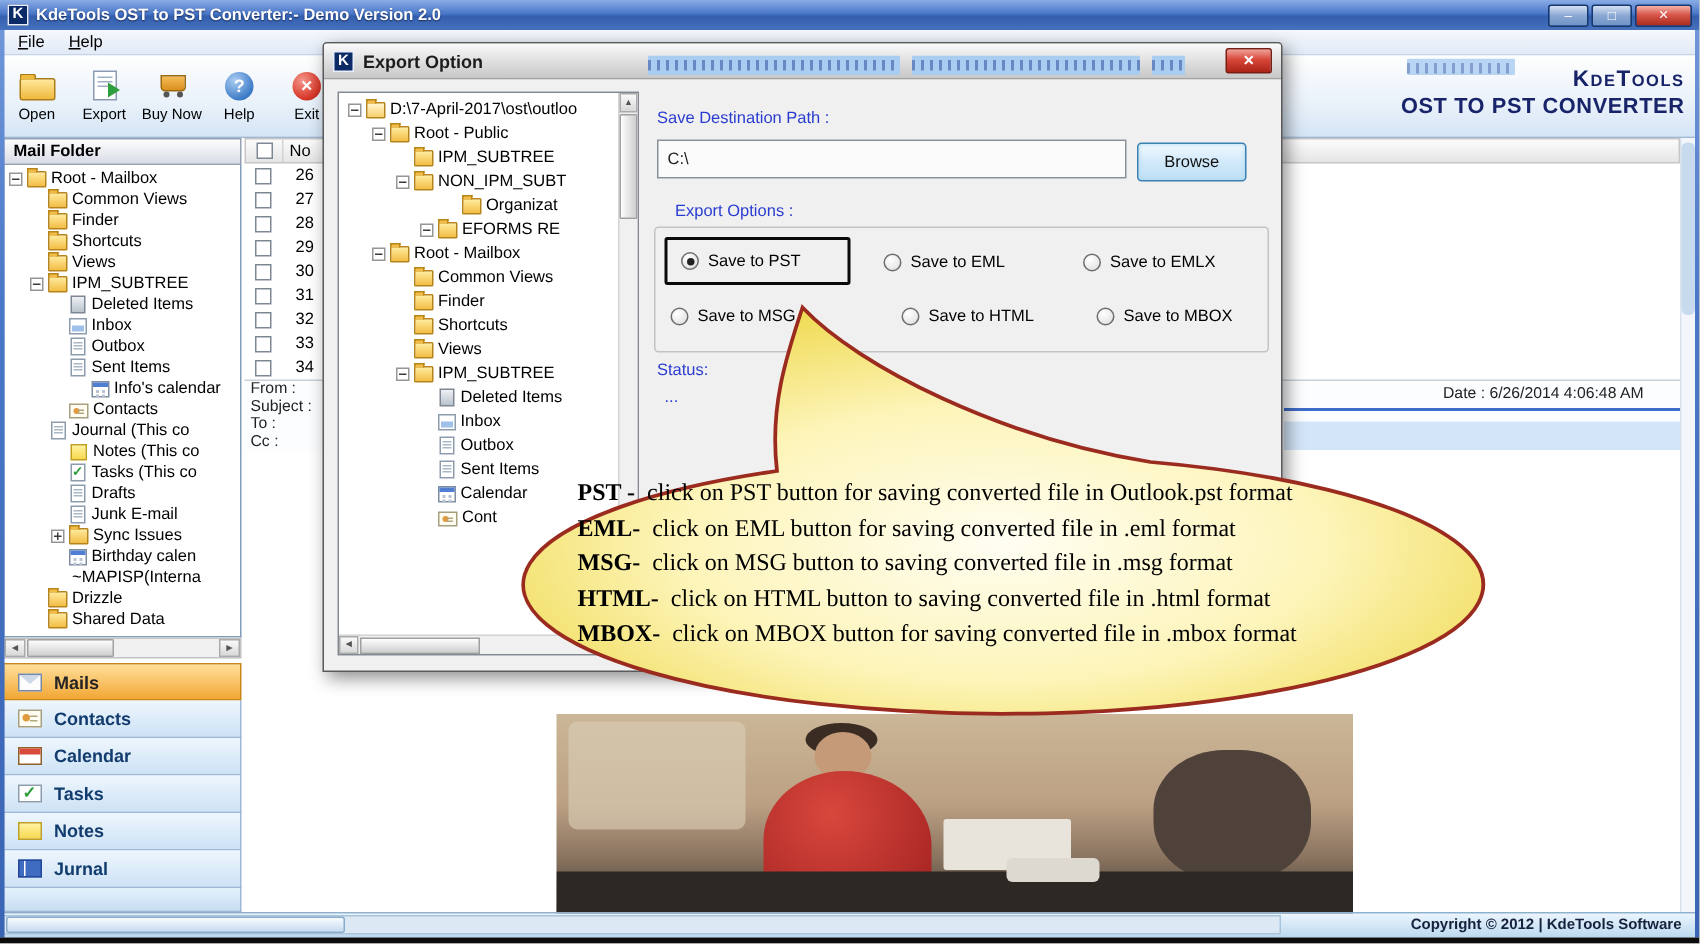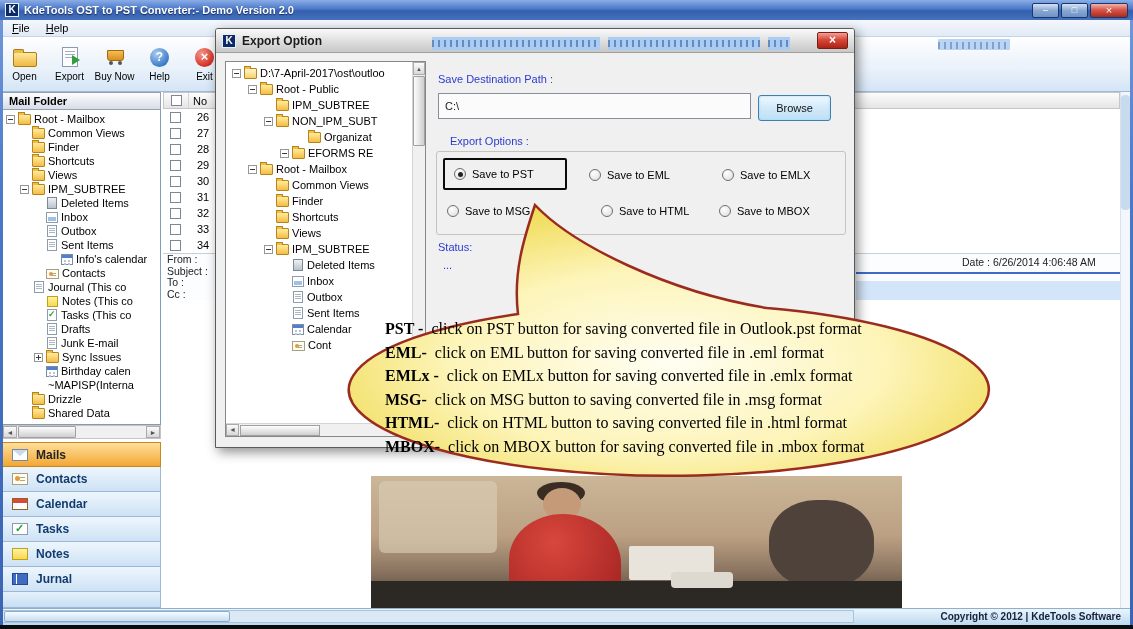--- a/index.html
+++ b/index.html
@@ -240,20 +240,24 @@
     </div>
     <div class="tb-btn">
       <span class="tbi">
           <span class="tbi-exit"></span>
         </span>
       <span>Exit</span>
     </div>
     <div class="tb-sep"></div>
   </div>
 
+  <div class="brand">
+    <div class="brand-name">KdeTools</div>
+    <div class="brand-product">OST TO PST CONVERTER</div>
+  </div>
 
   <div class="frame" style="left:0;"></div>
   <div class="frame" style="left:1130px;"></div>
 
   <div class="mf-header">
     <span>Mail Folder</span>
   </div>
 
   <div class="mailtree">
     <div class="trow" style="padding-left:3px">
@@ -629,21 +633,21 @@
         <span>Save to EMLX</span>
       </div>
       <div class="opt" style="left:10px;top:53px;">
         <span class="radio"></span>
         <span>Save to MSG</span>
       </div>
       <div class="opt" style="left:164px;top:53px;">
         <span class="radio"></span>
         <span>Save to HTML</span>
       </div>
-      <div class="opt" style="left:282px;top:53px;">
+      <div class="opt" style="left:294px;top:53px;">
         <span class="radio"></span>
         <span>Save to MBOX</span>
       </div>
     </div>
 
     <div class="blue-lbl" style="left:222px;top:212px;">Status:</div>
     <div class="status-dots">...</div>
   </div>
 
   <div class="redact" style="left:432px;top:37px;width:168px;"></div>
@@ -657,19 +661,18 @@
         <stop offset="0%" stop-color="#fffef2"></stop>
         <stop offset="55%" stop-color="#fdf4b8"></stop>
         <stop offset="100%" stop-color="#efd94e"></stop>
       </radialGradient>
     </defs>
     <path d="M 197 5 C 235 45, 330 92, 429 108 A 320 86 0 1 1 180 114 C 175 72, 186 38, 197 5 Z" fill="url(#gy)" stroke="#9a2b1e" stroke-width="2.5"></path>
   </svg>
   <div class="callout-text">
     <div class="co-line"><b>PST -</b><span>click on PST button for saving converted file in Outlook.pst format</span></div>
     <div class="co-line"><b>EML-</b><span>click on EML button for saving converted file in .eml format</span></div>
-    <div class="co-line"><b>EMLx -</b><span>click on EMLx button for saving converted file in .emlx format</span></div>
     <div class="co-line"><b>MSG-</b><span>click on MSG button to saving converted file in .msg format</span></div>
     <div class="co-line"><b>HTML-</b><span>click on HTML button to saving converted file in .html format</span></div>
     <div class="co-line"><b>MBOX-</b><span>click on MBOX button for saving converted file in .mbox format</span></div>
   </div>
 
 </div>
 
 </body></html>

